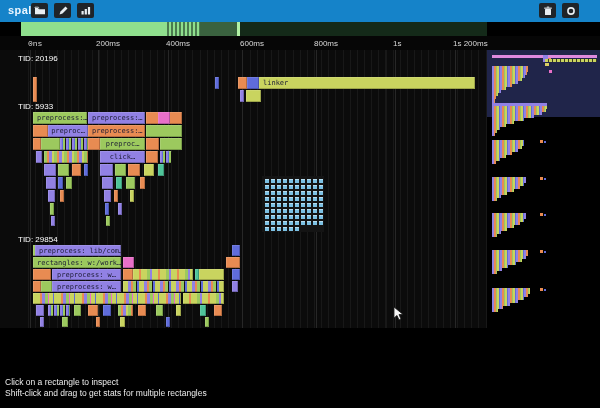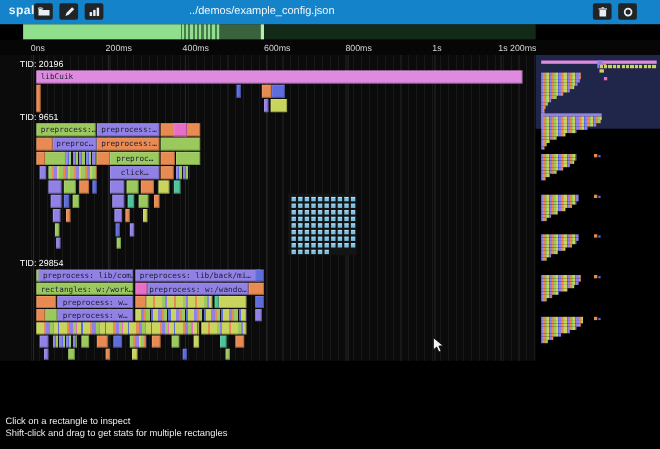--- a/index.html
+++ b/index.html
@@ -71,21 +71,21 @@
 
   <div class="activity" id="activity">
       <div class="act-seg" style="position: absolute; left: 21px; top: 0px; width: 144px; height: 14px; background: rgb(143, 223, 141);"></div>
       <div class="act-seg c-dither" style="position: absolute; left: 165px; top: 0px; width: 35px; height: 14px;"></div>
       <div class="act-seg" style="position: absolute; left: 200px; top: 0px; width: 37px; height: 14px; background: rgb(58, 98, 63);"></div>
       <div class="act-seg" style="position: absolute; left: 237px; top: 0px; width: 3px; height: 14px; background: rgb(178, 242, 166);"></div>
       <div class="act-seg" style="position: absolute; left: 240px; top: 0px; width: 247px; height: 14px; background: rgb(20, 42, 25);"></div>
     </div>
 
   <div class="ruler" id="ruler">
-      <div class="ruler-label" style="left: 28px;">0ns</div>
+      <div class="ruler-label" style="left: 28px; font-family: Liberation Mono, monospace;">0ns</div>
       <div class="ruler-label" style="left: 96px;">200ms</div>
       <div class="ruler-label" style="left: 166px;">400ms</div>
       <div class="ruler-label" style="left: 240px;">600ms</div>
       <div class="ruler-label" style="left: 314px;">800ms</div>
       <div class="ruler-label" style="left: 393px;">1s</div>
       <div class="ruler-label" style="left: 453px;">1s 200ms</div>
     </div>
 
   <div id="selgrid-root">
       <div class="selgrid" style="position: absolute; left: 262px; top: 176px; width: 62px; height: 56px; background: rgb(20, 20, 20);"></div>
@@ -284,44 +284,43 @@
         <path d="M2.5 9.5 l1 -3 5 -5 2 2 -5 5 -3 1 z" fill="#e8eef2"></path>
       </svg>
     </div>
     <div class="tool-btn" style="left:77px">
       <svg width="12" height="12" viewBox="0 0 12 12">
         <rect x="1.5" y="6" width="2.2" height="3.5" fill="#e8eef2"></rect>
         <rect x="4.7" y="4" width="2.2" height="5.5" fill="#e8eef2"></rect>
         <rect x="7.9" y="2" width="2.2" height="7.5" fill="#e8eef2"></rect>
       </svg>
     </div>
-    <span class="file-path">../demos/example_config.json</span>
     <div class="tool-btn" style="left:539px">
       <svg width="12" height="12" viewBox="0 0 12 12">
         <rect x="3" y="4" width="6" height="6" rx="0.5" fill="#e8eef2"></rect>
         <rect x="2.2" y="2.6" width="7.6" height="1.1" fill="#e8eef2"></rect>
         <rect x="4.8" y="1.6" width="2.4" height="1" fill="#e8eef2"></rect>
       </svg>
     </div>
     <div class="tool-btn" style="left:562px">
       <svg width="12" height="12" viewBox="0 0 12 12">
         <circle cx="6" cy="6" r="3.1" fill="none" stroke="#e8eef2" stroke-width="1.6"></circle>
       </svg>
     </div>
   </div>
 
 <div class="tid-label" style="left: 18px; top: 54px;">TID: 20196</div>
-    <div class="bar c-pink" style="position: absolute; left: 33px; top: 64px; width: 442px; height: 12px;">libCuik</div>
     <div class="bar c-orange" style="position: absolute; left: 33px; top: 77px; width: 2px; height: 25px;"></div>
     <div class="bar c-blue" style="position: absolute; left: 215px; top: 77px; width: 2px; height: 12px;"></div>
     <div class="bar c-orange" style="position: absolute; left: 238px; top: 77px; width: 9px; height: 12px;"></div>
     <div class="bar c-blue" style="position: absolute; left: 247px; top: 77px; width: 12px; height: 12px;"></div>
+    <div class="bar c-lime" style="position: absolute; left: 259px; top: 77px; width: 216px; height: 12px;">linker</div>
     <div class="bar c-purple" style="position: absolute; left: 240px; top: 90px; width: 2px; height: 12px;"></div>
     <div class="bar c-lime" style="position: absolute; left: 246px; top: 90px; width: 15px; height: 12px;"></div>
-    <div class="tid-label" style="left: 18px; top: 102px;">TID: 9651</div>
+    <div class="tid-label" style="left: 18px; top: 102px;">TID: 5933</div>
     <div class="bar c-green" style="position: absolute; left: 33px; top: 112px; width: 54px; height: 12px;">preprocess:…</div>
     <div class="bar c-purple" style="position: absolute; left: 88px; top: 112px; width: 57px; height: 12px;">preprocess:…</div>
     <div class="bar c-orange" style="position: absolute; left: 146px; top: 112px; width: 36px; height: 12px;"></div>
     <div class="bar c-magenta" style="position: absolute; left: 158px; top: 112px; width: 12px; height: 12px;"></div>
     <div class="bar c-orange" style="position: absolute; left: 33px; top: 125px; width: 15px; height: 12px;"></div>
     <div class="bar c-purple c" style="position: absolute; left: 48px; top: 125px; width: 40px; height: 12px;">preproc…</div>
     <div class="bar c-orange" style="position: absolute; left: 88px; top: 125px; width: 57px; height: 12px;">preprocess:…</div>
     <div class="bar c-green" style="position: absolute; left: 146px; top: 125px; width: 36px; height: 12px;"></div>
     <div class="bar c-orange" style="position: absolute; left: 33px; top: 138px; width: 8px; height: 12px;"></div>
     <div class="bar c-green" style="position: absolute; left: 41px; top: 138px; width: 19px; height: 12px;"></div>
@@ -357,25 +356,23 @@
     <div class="bar c-orange" style="position: absolute; left: 114px; top: 190px; width: 4px; height: 12px;"></div>
     <div class="bar c-lime" style="position: absolute; left: 130px; top: 190px; width: 4px; height: 12px;"></div>
     <div class="bar c-green" style="position: absolute; left: 50px; top: 203px; width: 3px; height: 12px;"></div>
     <div class="bar c-blue" style="position: absolute; left: 105px; top: 203px; width: 4px; height: 12px;"></div>
     <div class="bar c-purple" style="position: absolute; left: 118px; top: 203px; width: 3px; height: 12px;"></div>
     <div class="bar c-purple" style="position: absolute; left: 51px; top: 216px; width: 2px; height: 10px;"></div>
     <div class="bar c-green" style="position: absolute; left: 106px; top: 216px; width: 2px; height: 10px;"></div>
     <div class="tid-label" style="left: 18px; top: 235px;">TID: 29854</div>
     <div class="bar c-green" style="position: absolute; left: 33px; top: 245px; width: 2px; height: 11px;"></div>
     <div class="bar c-purple" style="position: absolute; left: 35px; top: 245px; width: 86px; height: 11px;">preprocess: lib/com…</div>
-    <div class="bar c-purple" style="position: absolute; left: 123px; top: 245px; width: 114px; height: 11px;">preprocess: lib/back/mi…</div>
     <div class="bar c-blue" style="position: absolute; left: 232px; top: 245px; width: 8px; height: 11px;"></div>
     <div class="bar c-green" style="position: absolute; left: 33px; top: 257px; width: 88px; height: 11px;">rectangles: w:/work…</div>
     <div class="bar c-magenta" style="position: absolute; left: 123px; top: 257px; width: 11px; height: 11px;"></div>
-    <div class="bar c-purple c" style="position: absolute; left: 134px; top: 257px; width: 92px; height: 11px;">preprocess: w:/wando…</div>
     <div class="bar c-orange" style="position: absolute; left: 226px; top: 257px; width: 14px; height: 11px;"></div>
     <div class="bar c-orange" style="position: absolute; left: 33px; top: 269px; width: 18px; height: 11px;"></div>
     <div class="bar c-purple c" style="position: absolute; left: 52px; top: 269px; width: 69px; height: 11px;">preprocess: w…</div>
     <div class="bar c-orange" style="position: absolute; left: 123px; top: 269px; width: 10px; height: 11px;"></div>
     <div class="bar c-s3" style="position: absolute; left: 133px; top: 269px; width: 60px; height: 11px;"></div>
     <div class="bar c-teal" style="position: absolute; left: 195px; top: 269px; width: 4px; height: 11px;"></div>
     <div class="bar c-lime" style="position: absolute; left: 199px; top: 269px; width: 25px; height: 11px;"></div>
     <div class="bar c-blue" style="position: absolute; left: 232px; top: 269px; width: 8px; height: 11px;"></div>
     <div class="bar c-orange" style="position: absolute; left: 33px; top: 281px; width: 8px; height: 11px;"></div>
     <div class="bar c-green" style="position: absolute; left: 41px; top: 281px; width: 11px; height: 11px;"></div>

